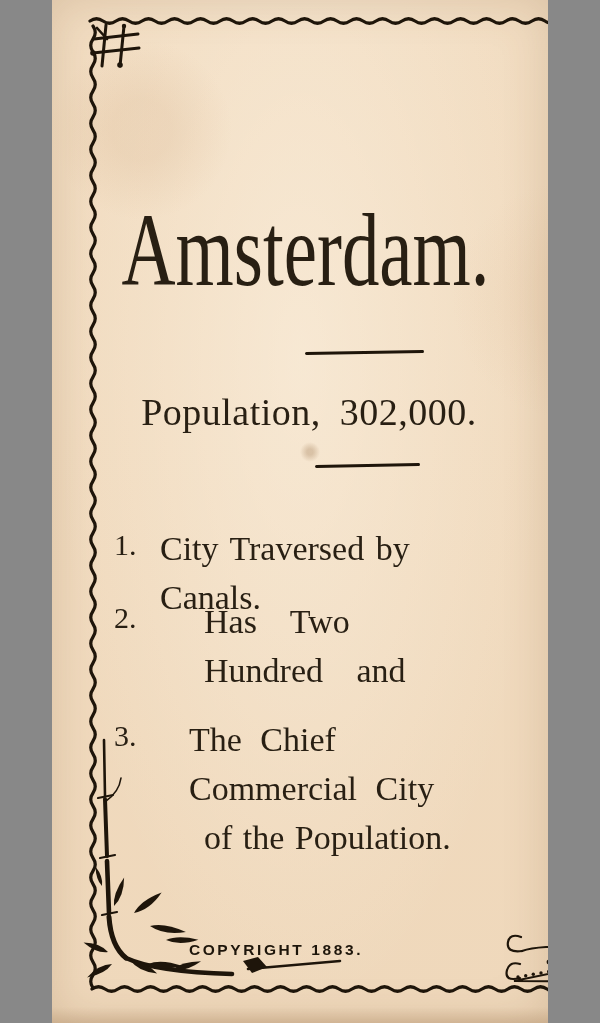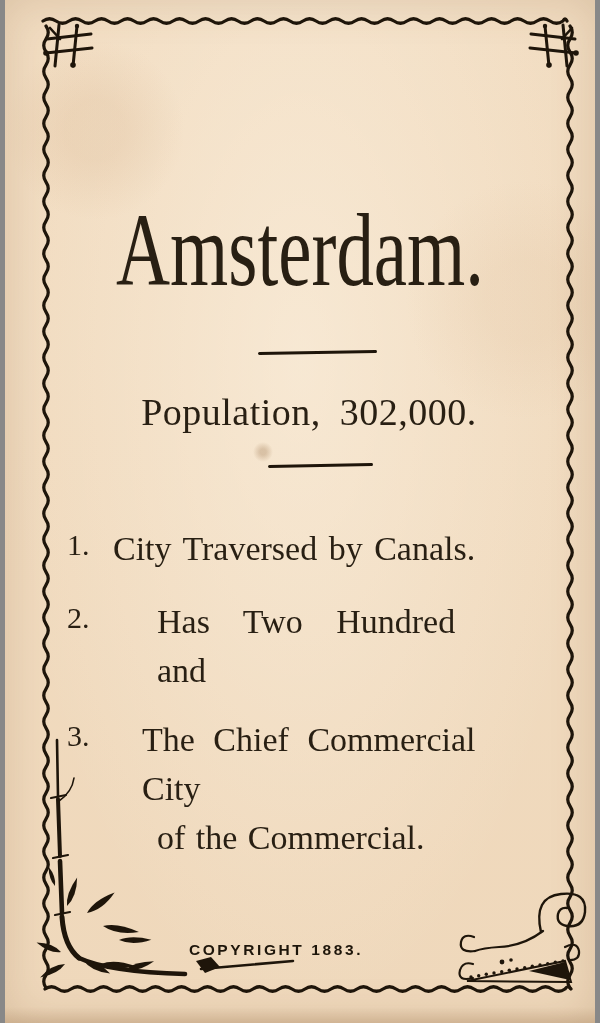--- a/index.html
+++ b/index.html
@@ -1,18 +1,18 @@
 <!DOCTYPE html>
 <html style="--paper: #f2ddc2; --paper2: #efd8bb; --ink: #281f13; --bink: #1e150a;"><head>
 <meta charset="utf-8">
 <style>
   html,body{margin:0;padding:0;background:#888;}
   .card{
     position:relative;
-    width:590px;height:1023px;
+    width:496px;height:1023px;
     margin:0 auto;
     background:
       radial-gradient(circle at 258px 452px, rgba(150,110,70,.30) 0 3px, rgba(150,110,70,0) 10px),
       radial-gradient(circle at 90px 130px, rgba(205,165,125,.18) 0 30px, rgba(205,165,125,0) 90px),
       radial-gradient(circle at 520px 300px, rgba(210,170,130,.12) 0 40px, rgba(210,170,130,0) 120px),
       radial-gradient(ellipse at 50% 35%, rgba(255,248,235,.45), rgba(255,248,235,0) 70%),
       linear-gradient(var(--paper,#f2ddc2), var(--paper2,#f0d9bd));
     box-shadow: inset 0 0 46px rgba(125,85,45,.20);
     overflow:hidden;
     font-family:"Liberation Serif", serif;
@@ -159,21 +159,21 @@
     <div class="fact f2">
       <span class="num">2.</span>
       <div class="fact-text">
         <div class="ws2">Has Two Hundred and</div>
       </div>
     </div>
     <div class="fact f3">
       <span class="num">3.</span>
       <div class="fact-text">
         <div class="ws3">The Chief Commercial City</div>
-        <div class="ind3">of the Commercial.</div>
+        <div class="ind3">of the Population.</div>
       </div>
     </div>
   </div>
 
   <div class="copyright">COPYRIGHT 1883.</div>
 
   <div class="edge-bottom"></div>
 </div>
 
 </body></html>

